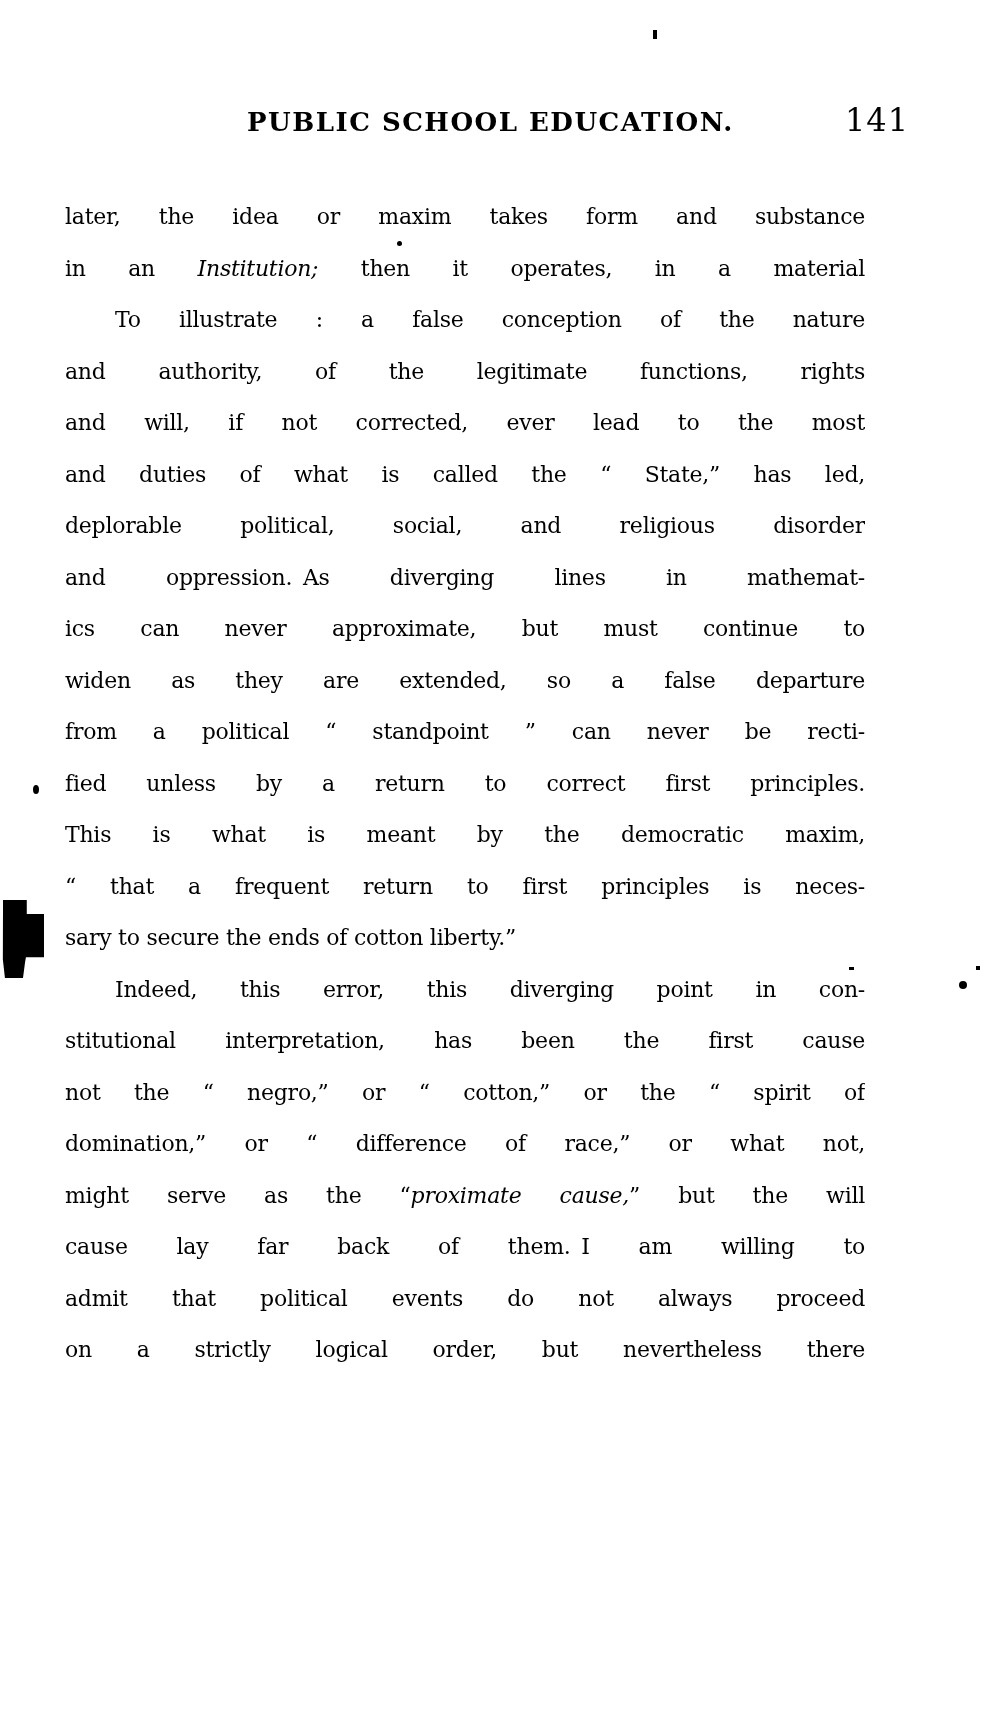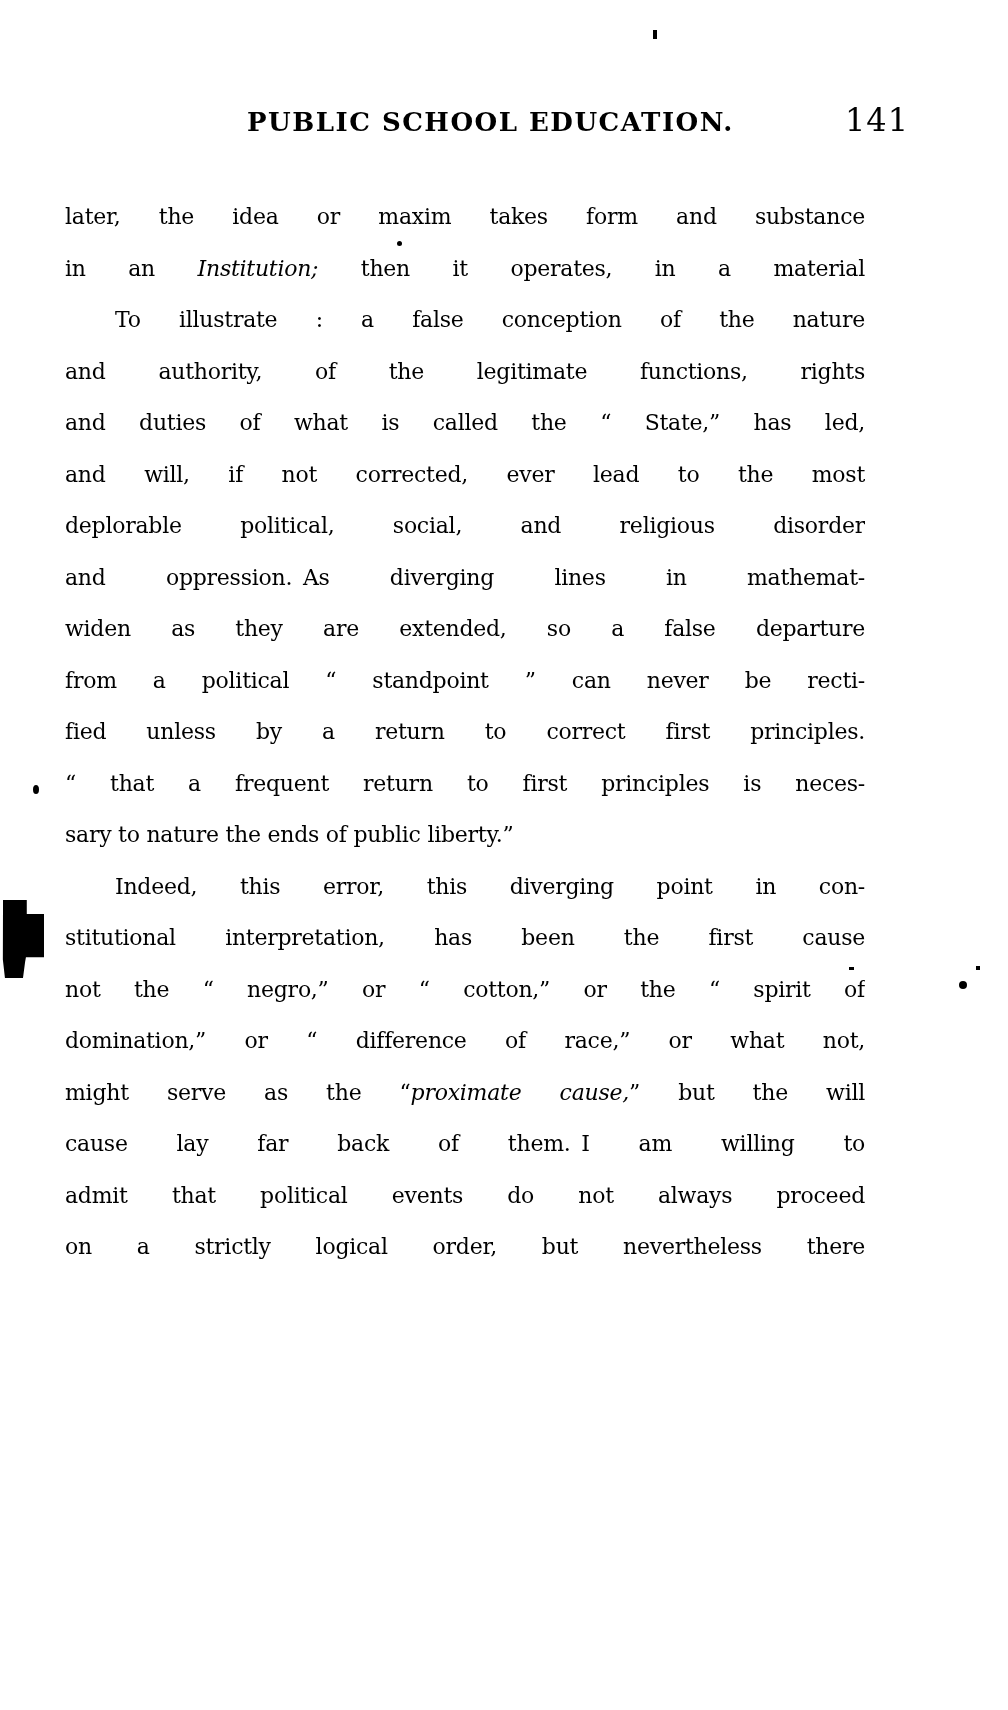--- a/index.html
+++ b/index.html
@@ -52,29 +52,31 @@
 <body>
 
 <div class="page">
   <div class="running-head">PUBLIC SCHOOL EDUCATION.</div>
   <div class="page-number">141</div>
   <div class="body-text">
       <div class="line"><span>later, the idea or maxim takes form and substance</span></div>
       <div class="line"><span>in an </span><span class="it">Institution;</span><span> then it operates, in a material</span></div>
       <div class="line ind"><span>To illustrate : a false conception of the nature</span></div>
       <div class="line"><span>and authority, of the legitimate functions, rights</span></div>
+      <div class="line"><span>and will, if not corrected, ever lead to the most</span></div>
       <div class="line"><span>and duties of what is called the “ State,” has led,</span></div>
-      <div class="line"><span>and will, if not corrected, ever lead to the most</span></div>
       <div class="line"><span>deplorable political, social, and religious disorder</span></div>
       <div class="line"><span>and oppression. As diverging lines in mathemat-</span></div>
+      <div class="line"><span>ics can never approximate, but must continue to</span></div>
       <div class="line"><span>widen as they are extended, so a false departure</span></div>
       <div class="line"><span>from a political “ standpoint ” can never be recti-</span></div>
       <div class="line"><span>fied unless by a return to correct first principles.</span></div>
+      <div class="line"><span>This is what is meant by the democratic maxim,</span></div>
       <div class="line"><span>“ that a frequent return to first principles is neces-</span></div>
-      <div class="line pend"><span>sary to nature the ends of public liberty.”</span></div>
+      <div class="line pend"><span>sary to secure the ends of cotton liberty.”</span></div>
       <div class="line ind"><span>Indeed, this error, this diverging point in con-</span></div>
       <div class="line"><span>stitutional interpretation, has been the first cause</span></div>
       <div class="line"><span>not the “ negro,” or “ cotton,” or the “ spirit of</span></div>
       <div class="line"><span>domination,” or “ difference of race,” or what not,</span></div>
       <div class="line"><span>might serve as the “</span><span class="it">proximate cause,</span><span>” but the will</span></div>
       <div class="line"><span>cause lay far back of them. I am willing to</span></div>
       <div class="line"><span>admit that political events do not always proceed</span></div>
       <div class="line"><span>on a strictly logical order, but nevertheless there</span></div>
     </div>
 <div class="artifact blob" style="left: 2px; top: 898px; width: 42px; height: 80px;"></div>

